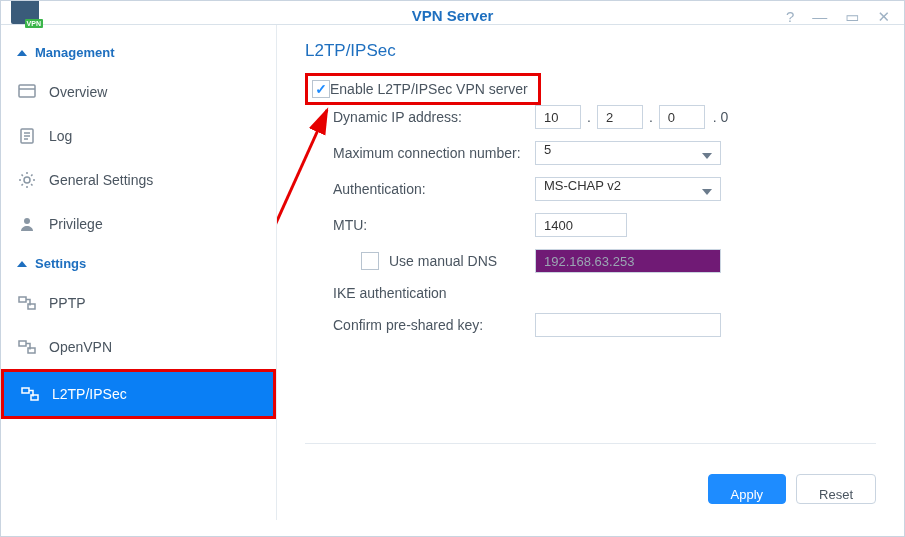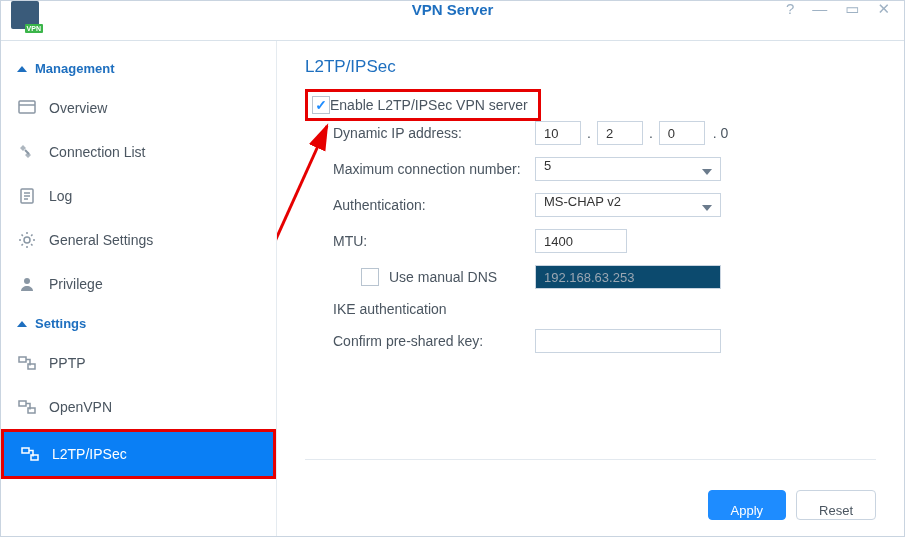--- a/index.html
+++ b/index.html
@@ -1,17 +1,17 @@
 <!DOCTYPE html>
 <html><head>
 <meta charset="utf-8">
 <style>
 *{box-sizing:border-box;margin:0;padding:0;font-family:-apple-system,BlinkMacSystemFont,"Segoe UI",Arial,sans-serif}
 body{background:#fff;width:905px;height:537px;overflow:hidden;position:relative;border:1px solid #c9d4e0}
-.titlebar{height:40px;display:flex;align-items:flex-start;border-bottom:1px solid #d9e2ea;position:relative}
+.titlebar{height:24px;display:flex;align-items:flex-end;border-bottom:1px solid #d9e2ea;position:relative}
 .app-icon{width:28px;height:28px;margin-left:10px;background:#3a5b7a;position:relative;border-radius:2px}
 .app-icon::after{content:"VPN";position:absolute;bottom:-4px;right:-4px;font-size:7px;font-weight:bold;background:#3bb54a;color:#fff;padding:1px 2px;border-radius:1px}
 .title{position:absolute;left:50%;transform:translateX(-50%);color:#1e6fbf;font-weight:600;font-size:15px}
 .win-controls{margin-left:auto;display:flex;gap:18px;padding-right:14px;color:#9fb2c4}
 .win-controls span{cursor:pointer;font-size:15px;line-height:1}
 .main{display:flex;height:calc(100% - 40px)}
 .sidebar{width:276px;border-right:1px solid #e5ebf0;padding-top:10px;display:flex;flex-direction:column}
 .section-header{display:flex;align-items:center;gap:8px;color:#1e6fbf;font-size:13px;font-weight:600;padding:10px 16px;cursor:pointer}
 .chev{width:0;height:0;border-left:5px solid transparent;border-right:5px solid transparent;border-bottom:6px solid #1e6fbf}
 .nav-item{display:flex;align-items:center;gap:12px;padding:12px 16px;color:#4a5560;font-size:14px;cursor:pointer}
@@ -28,21 +28,21 @@
 .row{display:flex;align-items:center;margin-bottom:12px}
 .row .label{width:230px;color:#4a5560;font-size:14px;padding-left:28px}
 .row .sublabel{padding-left:56px}
 .controls{display:flex;align-items:center;gap:6px}
 .input{border:1px solid #c9d4e0;height:24px;padding:0 8px;font-size:13px;color:#333;background:#fff}
 .input.oct{width:46px;text-align:left}
 .input.sel{width:186px;position:relative}
 .input.sel::after{content:"";position:absolute;right:8px;top:11px;border-left:5px solid transparent;border-right:5px solid transparent;border-top:6px solid #6b7b8c}
 .input.mtu{width:92px}
 .input.full{width:186px}
-.input.disabled{background:#0c4a6e;color:#9aa6b2}
+.input.disabled{background:#701a75;color:#9aa6b2}
 .dot{color:#4a5560;font-size:14px}
 .static-oct{color:#4a5560;font-size:14px;margin-left:2px}
 .divider{border-top:1px solid #e3e9ef;margin:8px 0 16px}
 .footer{position:absolute;right:28px;bottom:16px;display:flex;gap:10px}
 .btn{height:30px;padding:12px 22px;border:1px solid #c9d4e0;background:#fff;color:#4a5560;font-size:13px;border-radius:4px;cursor:pointer}
 .btn.primary{background:#1e8cff;border-color:#1e8cff;color:#fff}
 .arrow-svg{position:absolute;left:0;top:0;pointer-events:none}
 </style>
 </head>
 <body>
@@ -68,29 +68,20 @@
       <span class="ico">
           <svg width="20" height="20" viewBox="0 0 20 20" fill="none" stroke="currentColor" stroke-width="1.5">
             <rect x="2" y="3" width="16" height="12" rx="1"></rect>
             <line x1="2" y1="7" x2="18" y2="7"></line>
           </svg>
         </span>
       <span>Overview</span>
     </div>
     <div class="nav-item">
       <span class="ico">
-          <svg width="20" height="20" viewBox="0 0 20 20" fill="currentColor">
-            <path d="M6 3 L9 6 L6 9 L3 6 Z M11 10 L14 13 L11 16 L8 13 Z" opacity=".7"></path>
-            <line x1="8" y1="8" x2="12" y2="12" stroke="currentColor" stroke-width="2"></line>
-          </svg>
-        </span>
-      <span>Connection List</span>
-    </div>
-    <div class="nav-item">
-      <span class="ico">
           <svg width="20" height="20" viewBox="0 0 20 20" fill="none" stroke="currentColor" stroke-width="1.5">
             <rect x="4" y="3" width="12" height="14" rx="1"></rect>
             <line x1="7" y1="7" x2="13" y2="7"></line>
             <line x1="7" y1="10" x2="13" y2="10"></line>
             <line x1="7" y1="13" x2="11" y2="13"></line>
           </svg>
         </span>
       <span>Log</span>
     </div>
     <div class="nav-item">

